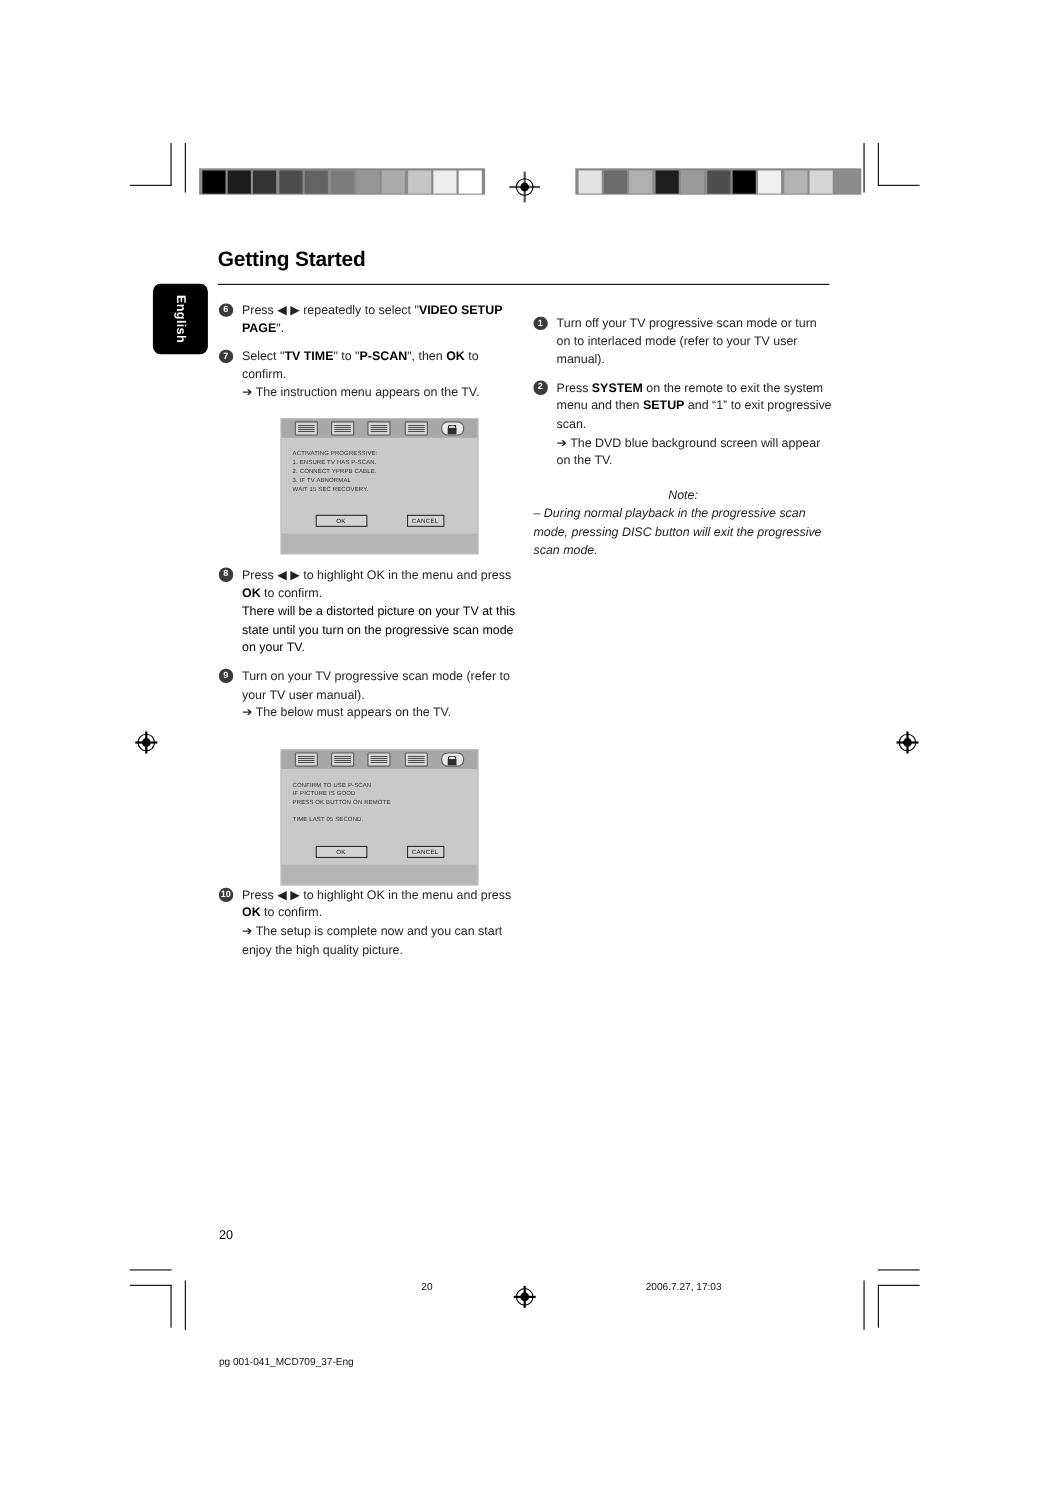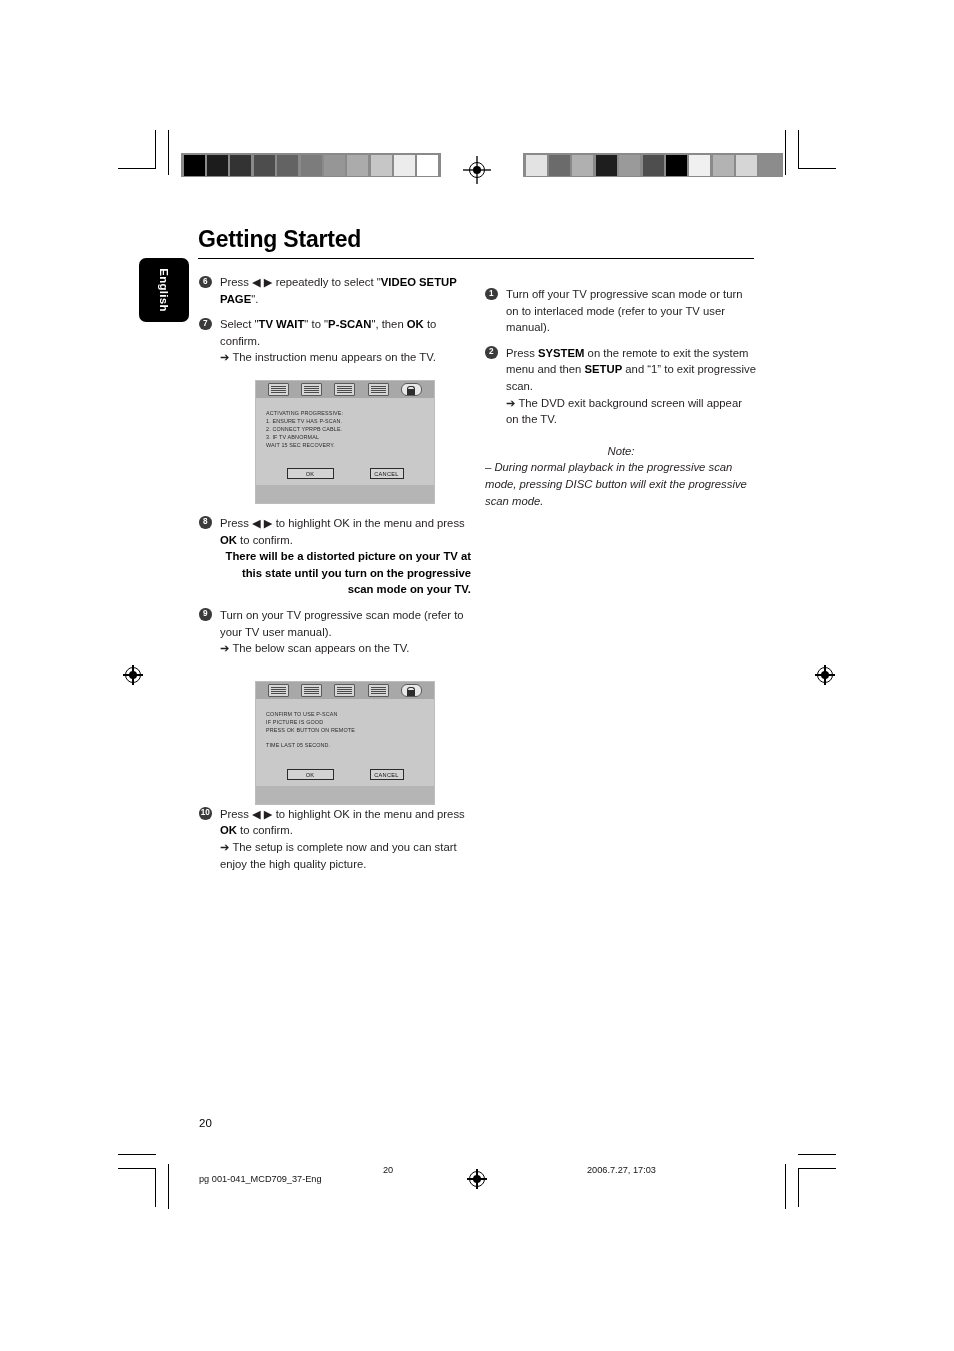--- a/index.html
+++ b/index.html
@@ -32,21 +32,21 @@
 
   
   .graybar { position:absolute; display:flex; padding:1.5px; background:#8a8a8a; }
   .graybar .sw { width:21px; height:21px; margin:0 1.2px; }
 
   
   .page { position:absolute; left:0; top:0; width:954px; height:1351px; }
 
   .title {
     position:absolute; left:198px; top:226px;
-    font-size:23px; font-weight:bold; letter-spacing:-0.2px;
+    font-size:19px; font-weight:bold; letter-spacing:-0.2px;
     font-family:"Liberation Sans", sans-serif;
   }
   .title-rule {
     position:absolute; left:198px; top:258px; width:556px; height:1.4px; background:#000;
   }
 
   .lang-tab {
     position:absolute; left:139px; top:258px; width:50px; height:64px;
     background:#000; border-radius:7px;
   }
@@ -64,21 +64,21 @@
 
   .step { position:relative; padding-left:21px; margin-bottom:9px; }
   .step .num {
     position:absolute; left:0; top:1.5px;
     width:12.5px; height:12.5px; border-radius:50%;
     background:#3b3b3b; color:#fff;
     font-size:8.2px; font-weight:bold; text-align:center; line-height:12.5px;
   }
   b, strong { font-weight:bold; color:#000; }
   .arrow-line { display:block; }
-  .bold-block { font-weight:bold; color:#000; display:block;text-align:right; }
+  .bold-block { font-weight:normal; color:#000; display:block; }
 
   .note { font-style:italic; margin-top:15px; }
   .note .note-hd { font-weight:normal;text-align:center; }
 
   .bulletsec { position:relative; padding-left:21px; margin-top:4px; }
   .bulletsec .bul {
     position:absolute; left:0px; top:4px; width:8px; height:8px;
     background:#3b3b3b; border-radius:50%;
   }
 
@@ -232,46 +232,46 @@
     <span>English</span>
   </div>
 
   <div class="col col-left" id="left-col">
       <div class="step">
         <div class="num">6</div>
         <div>Press ◀ ▶ repeatedly to select "<b>VIDEO SETUP PAGE</b>".</div>
       </div>
       <div class="step">
         <div class="num">7</div>
-        <div>Select "<b>TV WAIT</b>" to "<b>P-SCAN</b>", then <b>OK</b> to confirm.<span class="arrow-line">➔ The instruction menu appears on the TV.</span></div>
+        <div>Select "<b>TV TIME</b>" to "<b>P-SCAN</b>", then <b>OK</b> to confirm.<span class="arrow-line">➔ The instruction menu appears on the TV.</span></div>
       </div>
       <div style="height: 140px;"></div>
       <div class="step">
         <div class="num">8</div>
         <div>Press ◀ ▶ to highlight OK in the menu and press <b>OK</b> to confirm.<span class="bold-block">There will be a distorted picture on your TV at this state until you turn on the progressive scan mode on your TV.</span></div>
       </div>
       <div class="step">
         <div class="num">9</div>
-        <div>Turn on your TV progressive scan mode (refer to your TV user manual).<span class="arrow-line">➔ The below scan appears on the TV.</span></div>
+        <div>Turn on your TV progressive scan mode (refer to your TV user manual).<span class="arrow-line">➔ The below must appears on the TV.</span></div>
       </div>
       <div style="height: 140px;"></div>
       <div class="step">
         <div class="num">10</div>
         <div>Press ◀ ▶ to highlight OK in the menu and press <b>OK</b> to confirm.<span class="arrow-line">➔ The setup is complete now and you can start enjoy the high quality picture.</span></div>
       </div>
     </div>
 
   <div class="col col-right" id="right-col">
       <div class="step">
         <div class="num">1</div>
         <div>Turn off your TV progressive scan mode or turn on to interlaced mode (refer to your TV user manual).</div>
       </div>
       <div class="step">
         <div class="num">2</div>
-        <div>Press <b>SYSTEM</b> on the remote to exit the system menu and then <b>SETUP</b> and “1” to exit progressive scan.<span class="arrow-line">➔ The DVD exit background screen will appear on the TV.</span></div>
+        <div>Press <b>SYSTEM</b> on the remote to exit the system menu and then <b>SETUP</b> and “1” to exit progressive scan.<span class="arrow-line">➔ The DVD blue background screen will appear on the TV.</span></div>
       </div>
       <div class="note">
         <div class="note-hd">Note:</div>
         <div>–   During normal playback in the progressive scan mode, pressing DISC button will exit the progressive scan mode.</div>
       </div>
     </div>
 
   <div class="osd" id="osd-0" style="left:255px; top:380px;">
       <div class="osd-iconbar">
         <div class="osd-icon">
@@ -329,17 +329,17 @@
         <div>TIME LAST 05 SECOND.</div>
       </div>
       <div class="osd-btns">
         <div class="osd-btn ok">OK</div>
         <div class="osd-btn cancel">CANCEL</div>
       </div>
       <div class="osd-foot"></div>
     </div>
 
   <div class="pagenum">20</div>
-  <div class="footline" style="left:199px; top:1174px;text-align:center;">pg 001-041_MCD709_37-Eng</div>
+  <div class="footline" style="left:199px; top:1233px;text-align:center;">pg 001-041_MCD709_37-Eng</div>
   <div class="footline" style="left:383px; top:1165px;">20</div>
   <div class="footline" style="left:587px; top:1165px;">2006.7.27, 17:03</div>
 
 </div>
 
 </body></html>

